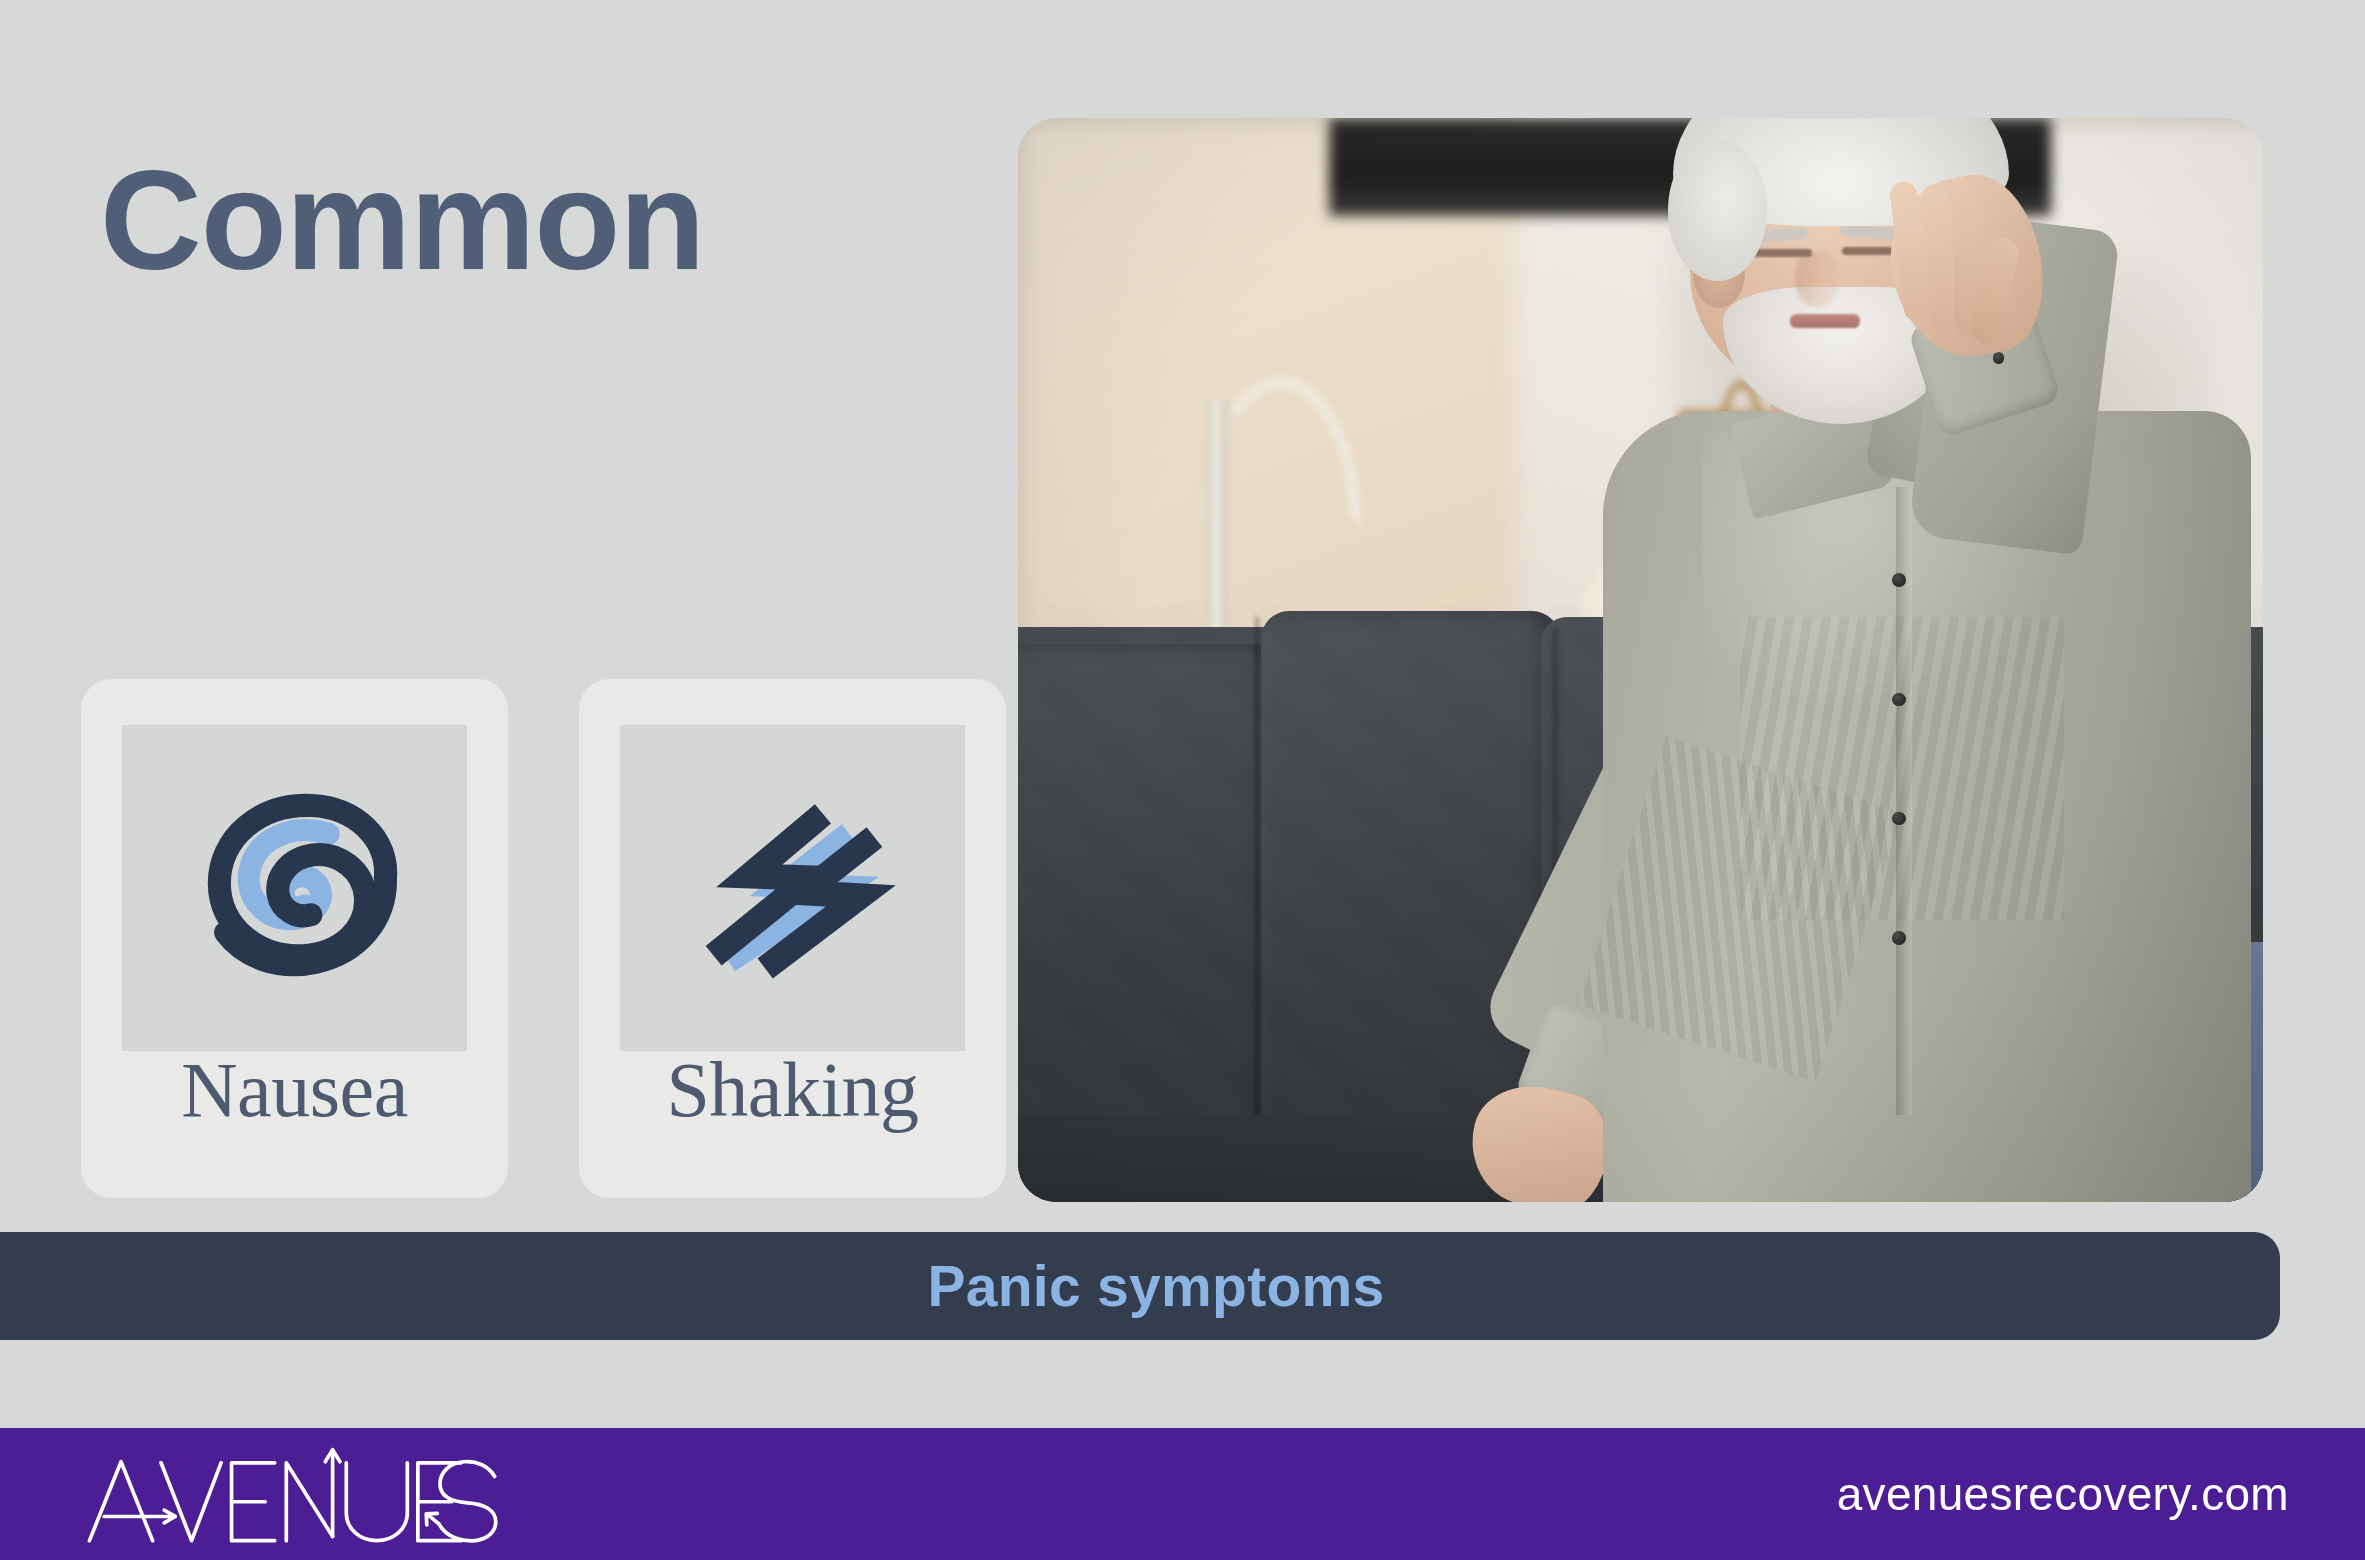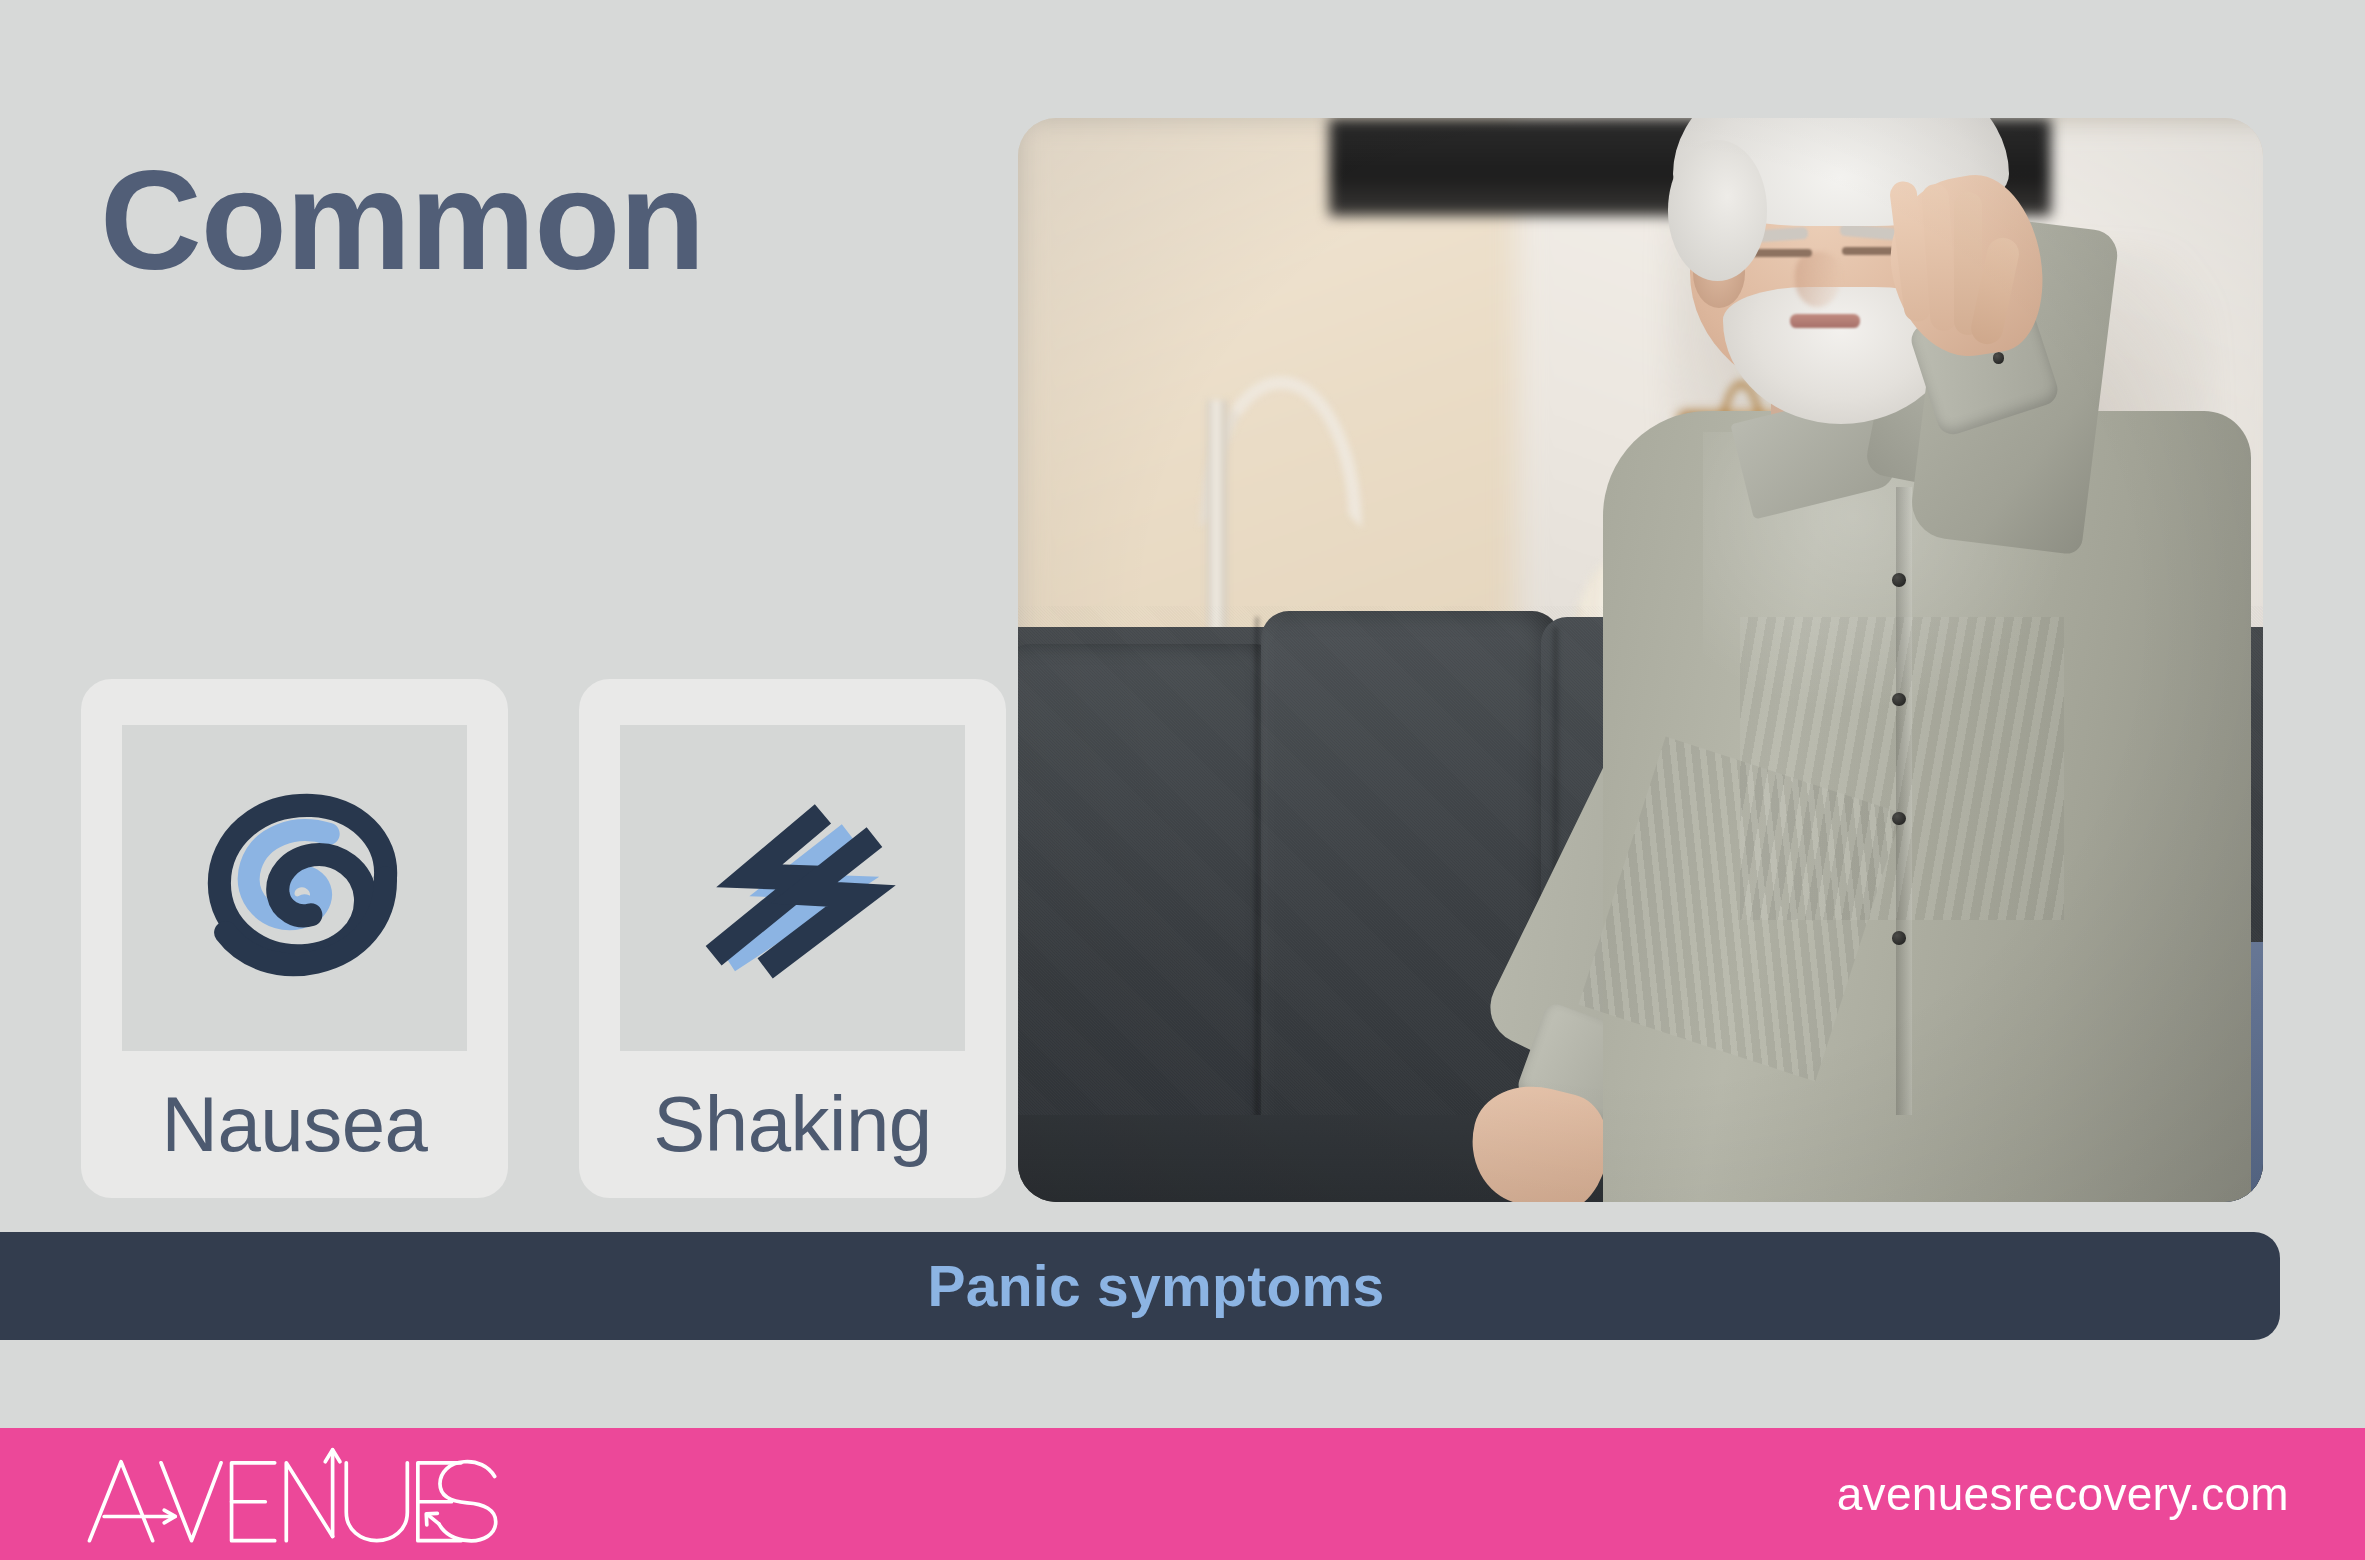--- a/index.html
+++ b/index.html
@@ -61,22 +61,21 @@
     height: 326px;
     margin-top: 46px;
     background: #d5d7d6;
     display: flex;
     align-items: center;
     justify-content: center;
     overflow: hidden;
   }
   .sym-art svg { display: block; }
   .sym-label {
-    margin-top: 34px;
-    font-family: Liberation Sans, sans-serif;
+    font-family: Liberation Serif, serif;
     font-size: 78px;
     line-height: 1;
     color: #4d5a70;
     letter-spacing: -0.5px;
   }
 
   
   #photo {
     position: absolute;
     left: 1018px;
@@ -401,21 +400,21 @@
     margin-left: 32px;
   }
 
   
   #footer {
     position: absolute;
     left: 0;
     top: 1428px;
     width: 2366px;
     height: 132px;
-    background: #ec4899;
+    background: #4c1d95;
   }
   #brand-logo {
     position: absolute;
     left: 80px;
     top: 19px;
     width: 421px;
     height: 100px;
   }
   #footer-url {
     position: absolute;

